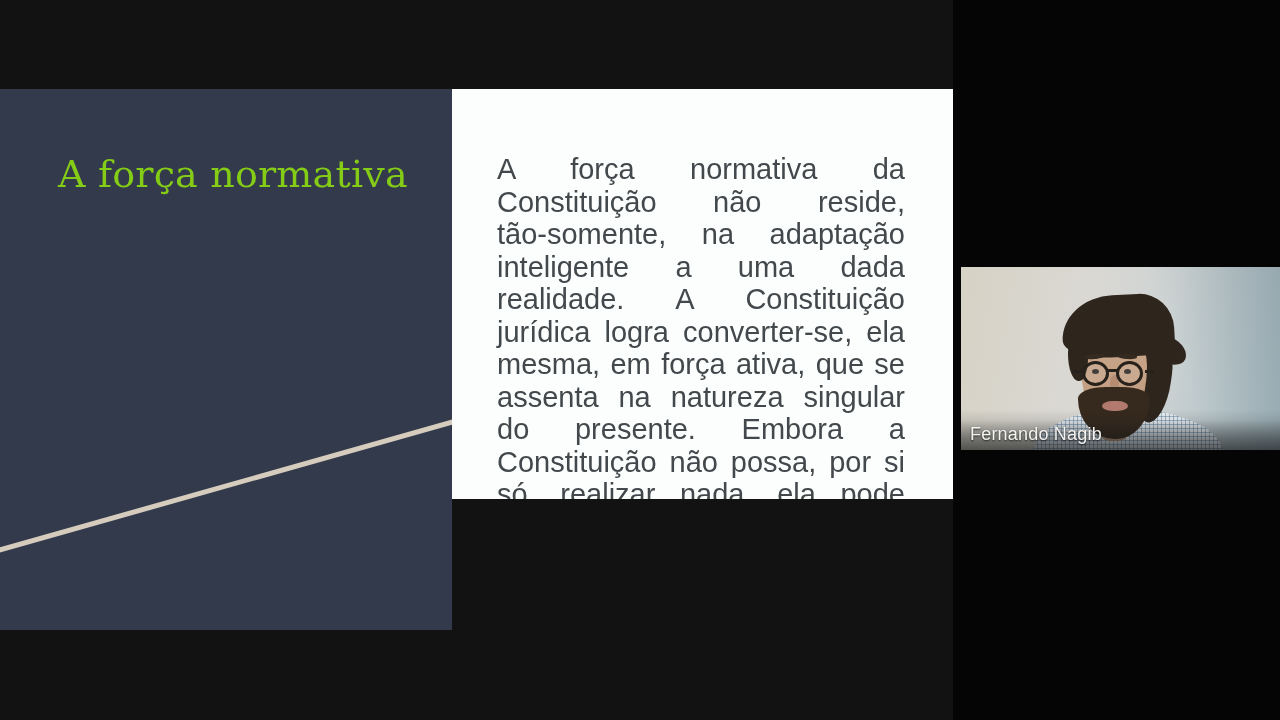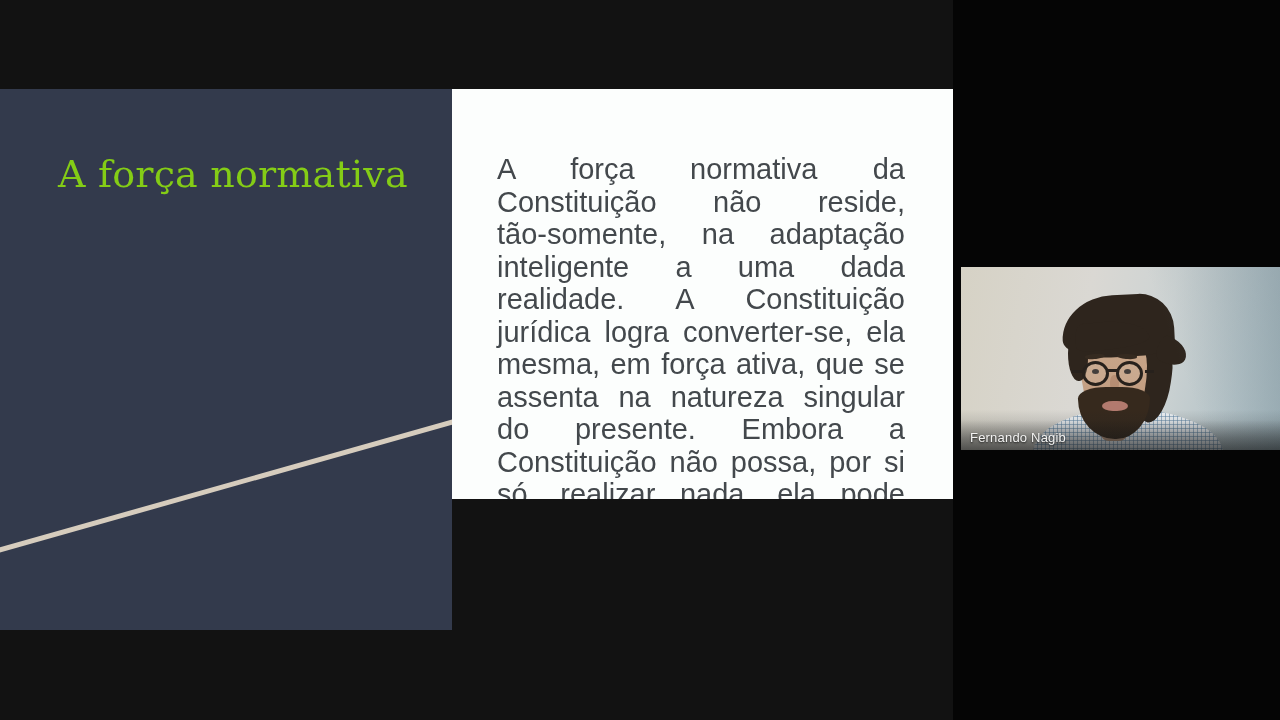--- a/index.html
+++ b/index.html
@@ -83,21 +83,21 @@
     border-radius:40% 40% 48% 52% / 22% 22% 80% 78%; z-index:6; }
   .mouth { left:141px; top:134px; width:26px; height:10px; background:#b27a6e;
     border-radius:50% / 60%; z-index:7; }
   .vignette { left:0; top:0; width:319px; height:183px; z-index:8;
     background:
       linear-gradient(180deg, rgba(255,255,255,0) 78%, rgba(25,30,32,0.38) 100%),
       linear-gradient(250deg, rgba(95,115,125,0.28) 0%, rgba(95,115,125,0) 35%); }
   .nameplate { left:0; bottom:0; width:319px; height:30px; z-index:9;
     background:linear-gradient(180deg, rgba(15,15,15,0) 0%, rgba(15,15,15,0.30) 60%, rgba(8,8,8,0.45) 100%); }
   .nameplate span { position:absolute; left:9px; bottom:5px;
-    font-size:13px; color:#f3f3f2; letter-spacing:0.2px;
+    font-size:18px; color:#f3f3f2; letter-spacing:0.2px;
     text-shadow:0 1px 2px rgba(0,0,0,0.75); }
 </style>
 </head>
 <body>
 
 <div class="canvas">
 
   <div class="right-col"></div>
 
   <div class="slide">

